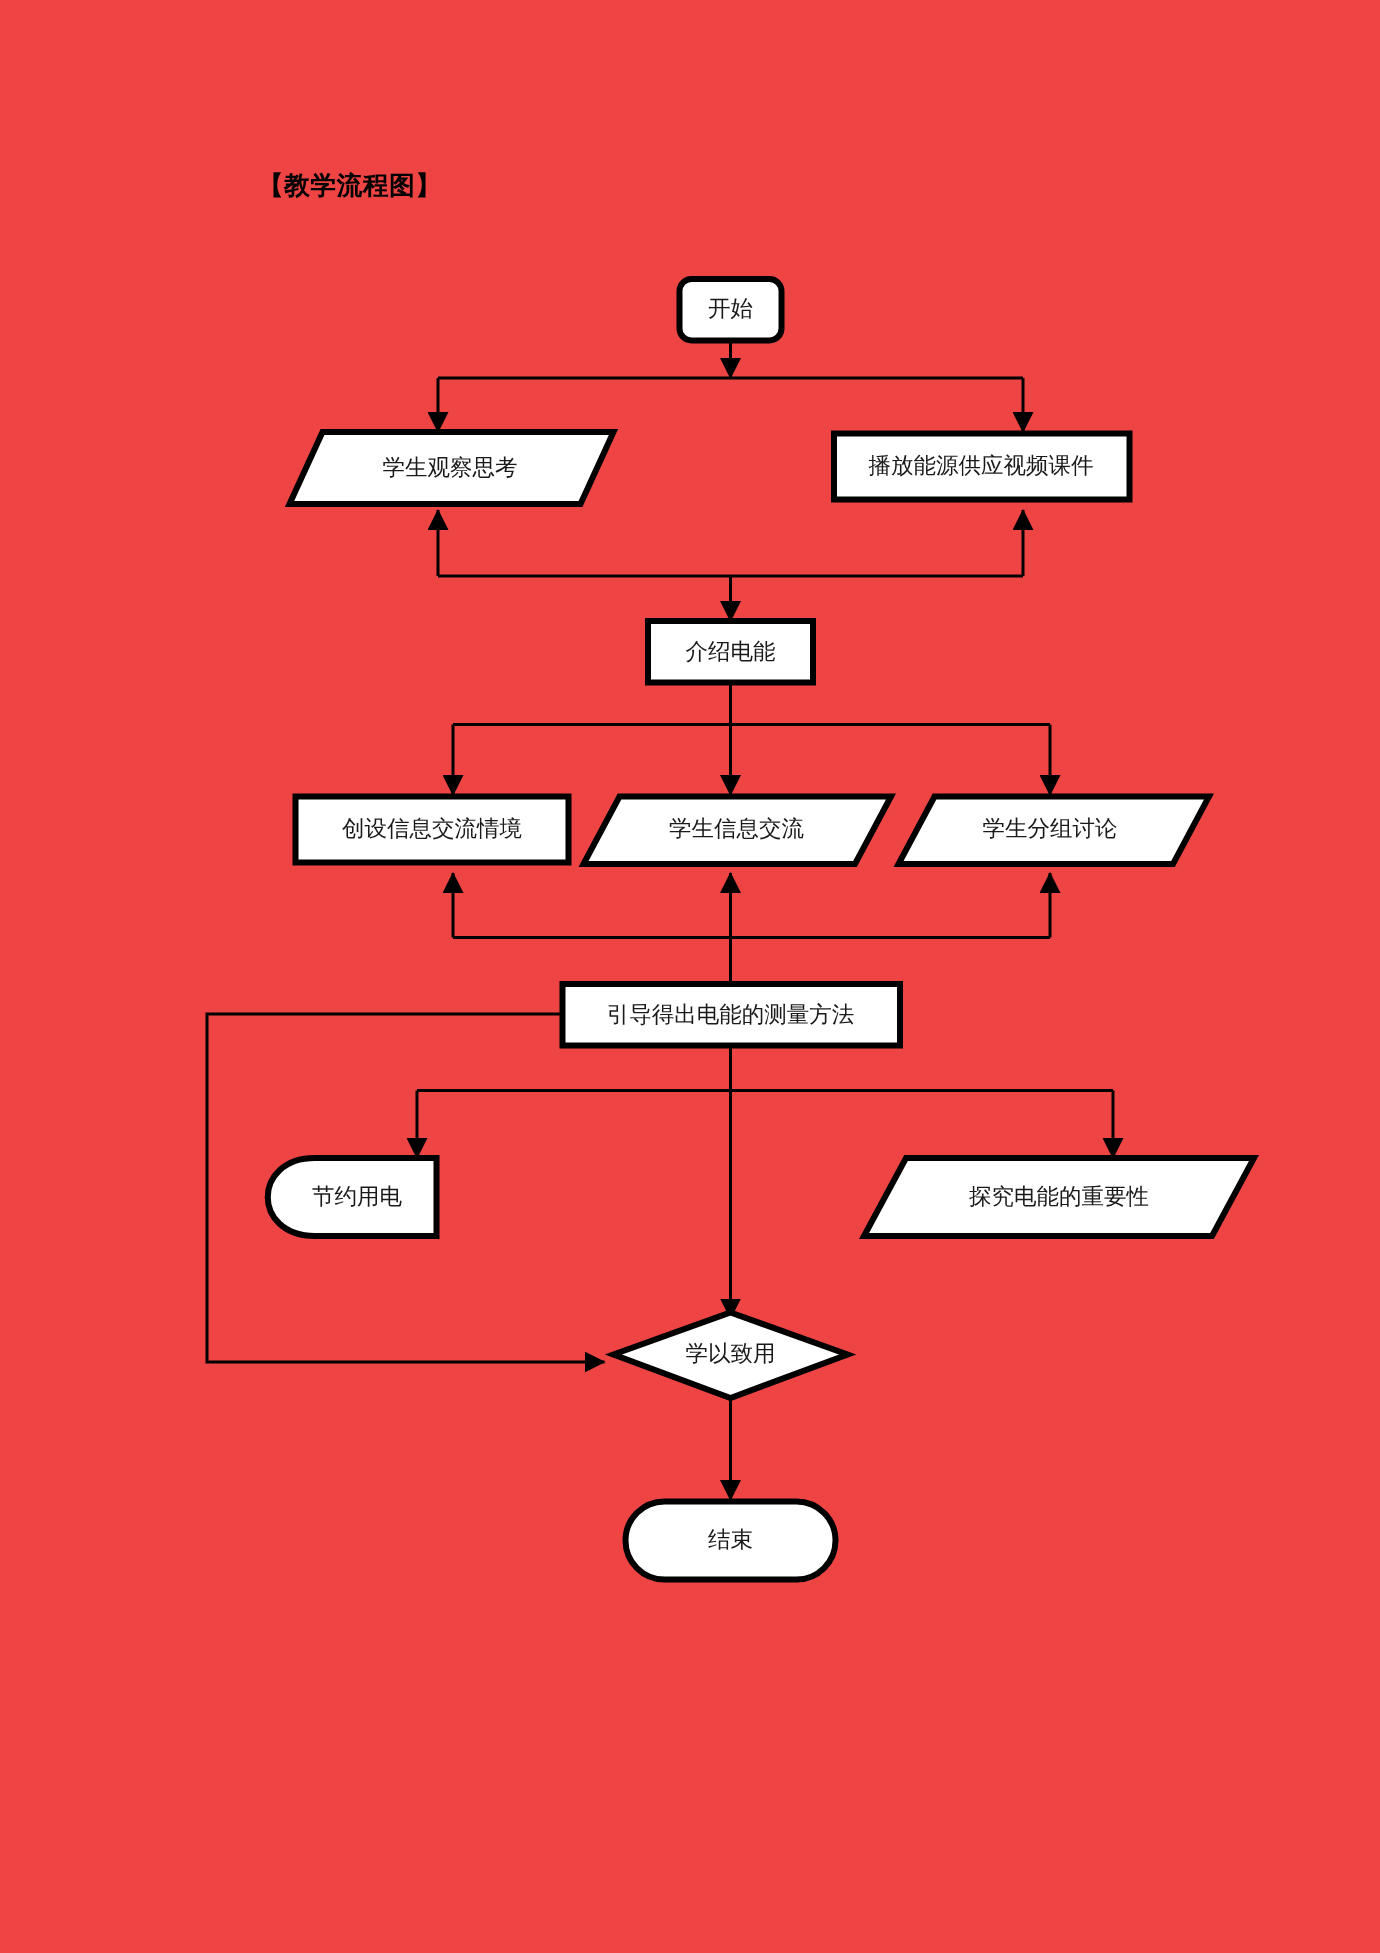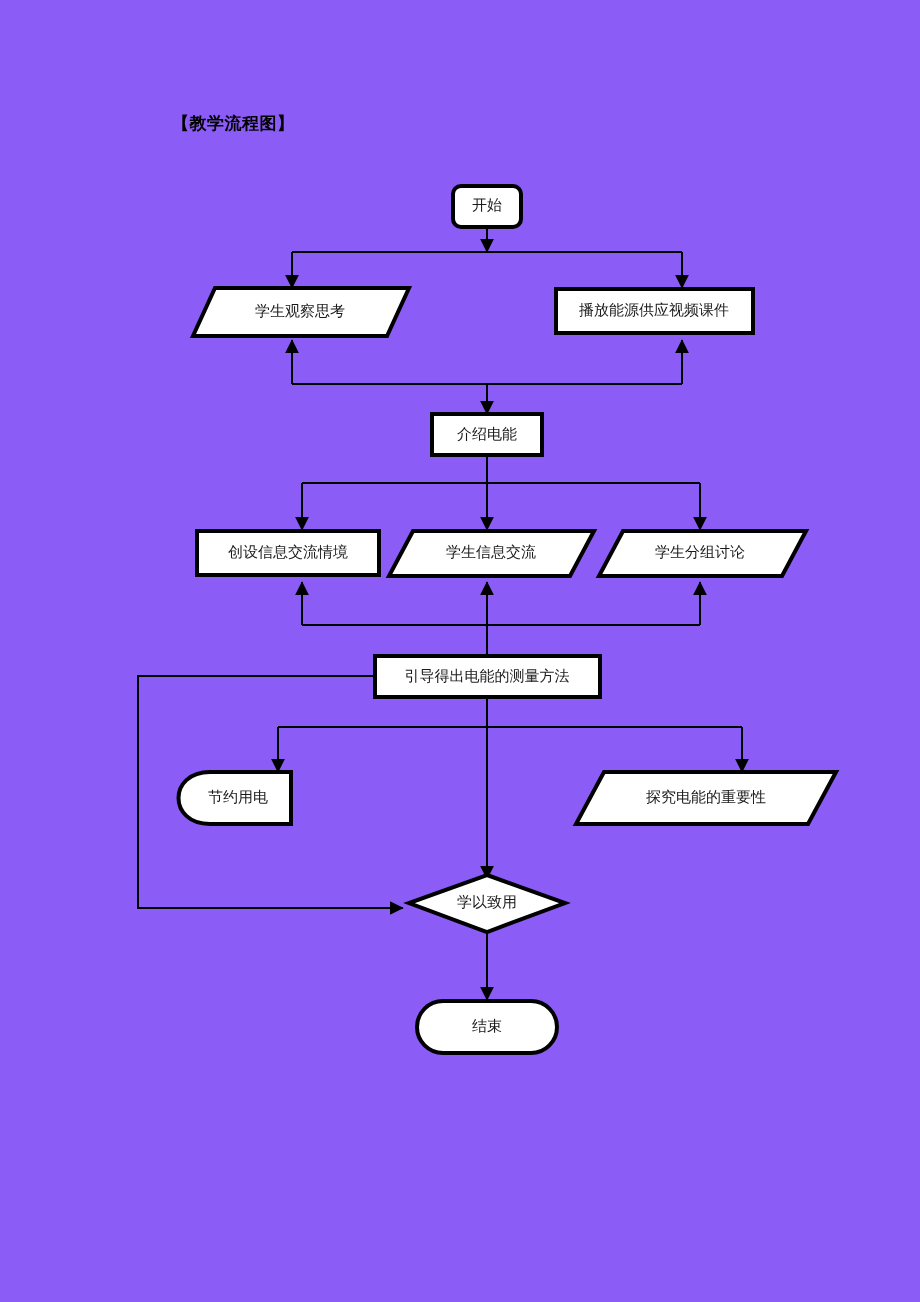--- a/index.html
+++ b/index.html
@@ -12,21 +12,21 @@
     height: 1302px;
     position: relative;
     font-family: "Liberation Serif", "DejaVu Serif", serif;
     color: #000000;
     overflow: hidden;
   }
   #page {
     position: relative;
     width: 920px;
     height: 1302px;
-    background: #8b5cf6;
+    background: #ef4444;
   }
   #chart-title {
     position: absolute;
     left: 172px;
     top: 112px;
     font-size: 17px;
     font-weight: bold;
     letter-spacing: 0.5px;
     white-space: nowrap;
     font-family: "Liberation Sans", "DejaVu Sans", sans-serif;

